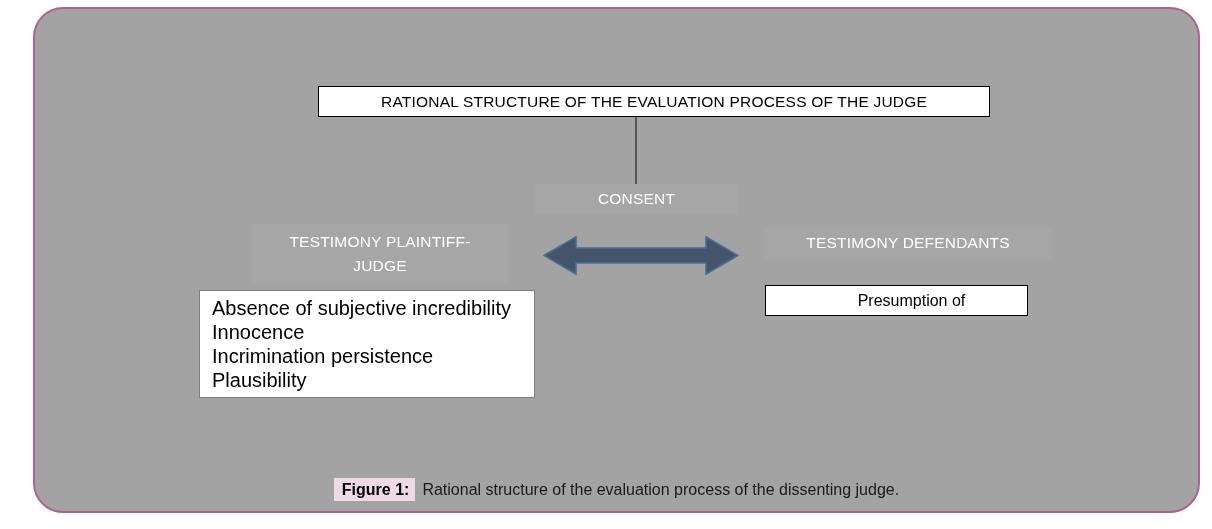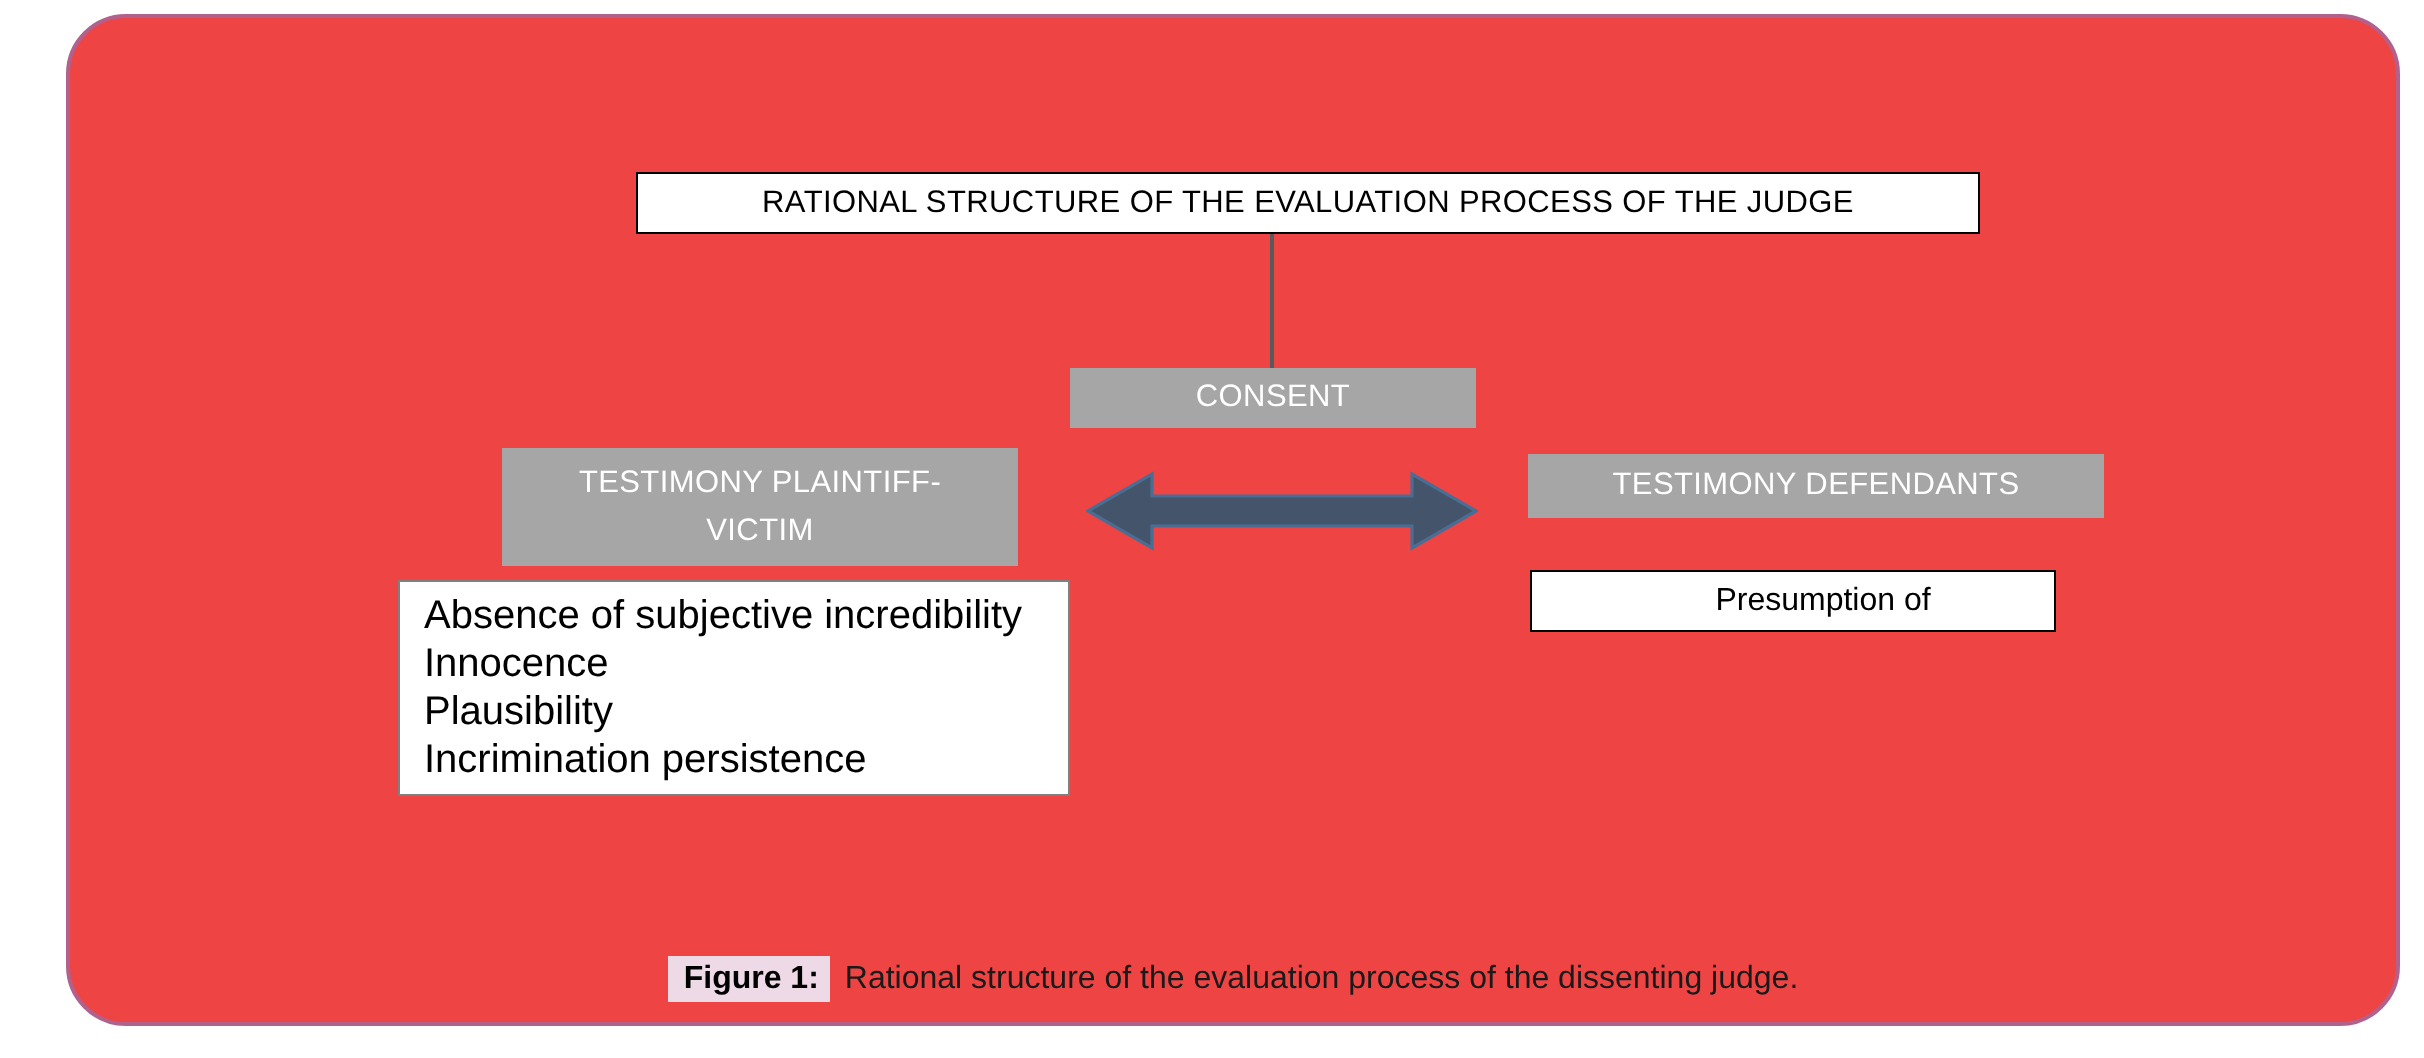--- a/index.html
+++ b/index.html
@@ -16,21 +16,21 @@
     overflow: hidden;
   }
   .frame {
     position: absolute;
     left: 33px;
     top: 7px;
     width: 1163px;
     height: 502px;
     border: 2px solid var(--frame-border, #b2618d);
     border-radius: 30px;
-    background: #ef4444;
+    background: #a3a3a3;
   }
   .abs { position: absolute; box-sizing: border-box; }
 
   .title-box {
     left: 283px; top: 77px; width: 672px; height: 31px;
     background: #ffffff;
     border: 1px solid var(--dark-border, #000000);
     display: flex; align-items: center; justify-content: center;
     font-size: 15.5px;
     color: var(--text, #000000);
@@ -104,36 +104,36 @@
     </div>
 
     <div class="abs connector"></div>
 
     <div class="abs gray-box consent-box">
       <span>CONSENT</span>
     </div>
 
     <div class="abs gray-box left-gray-box">
       <span>TESTIMONY PLAINTIFF-</span>
-      <span>VICTIM</span>
+      <span>JUDGE</span>
     </div>
 
     <svg class="abs double-arrow" viewBox="0 0 196 41" xmlns="http://www.w3.org/2000/svg">
       <polygon points="1,20.5 33,2 33,13 163,13 163,2 195,20.5 163,39 163,28 33,28 33,39" fill="#44546a" stroke="#4a6d94" stroke-width="1.6"></polygon>
     </svg>
 
     <div class="abs gray-box right-gray-box">
       <span>TESTIMONY DEFENDANTS</span>
     </div>
 
     <div class="abs criteria-box">
       <div class="criteria-line">Absence of subjective incredibility</div>
       <div class="criteria-line">Innocence</div>
+      <div class="criteria-line">Incrimination persistence</div>
       <div class="criteria-line">Plausibility</div>
-      <div class="criteria-line">Incrimination persistence</div>
     </div>
 
     <div class="abs presumption-box">
       <span>Presumption of</span>
     </div>
 
     <div class="abs caption">
       <span class="caption-label">Figure 1:</span><span class="caption-text">Rational structure of the evaluation process of the dissenting judge.</span>
     </div>
 

